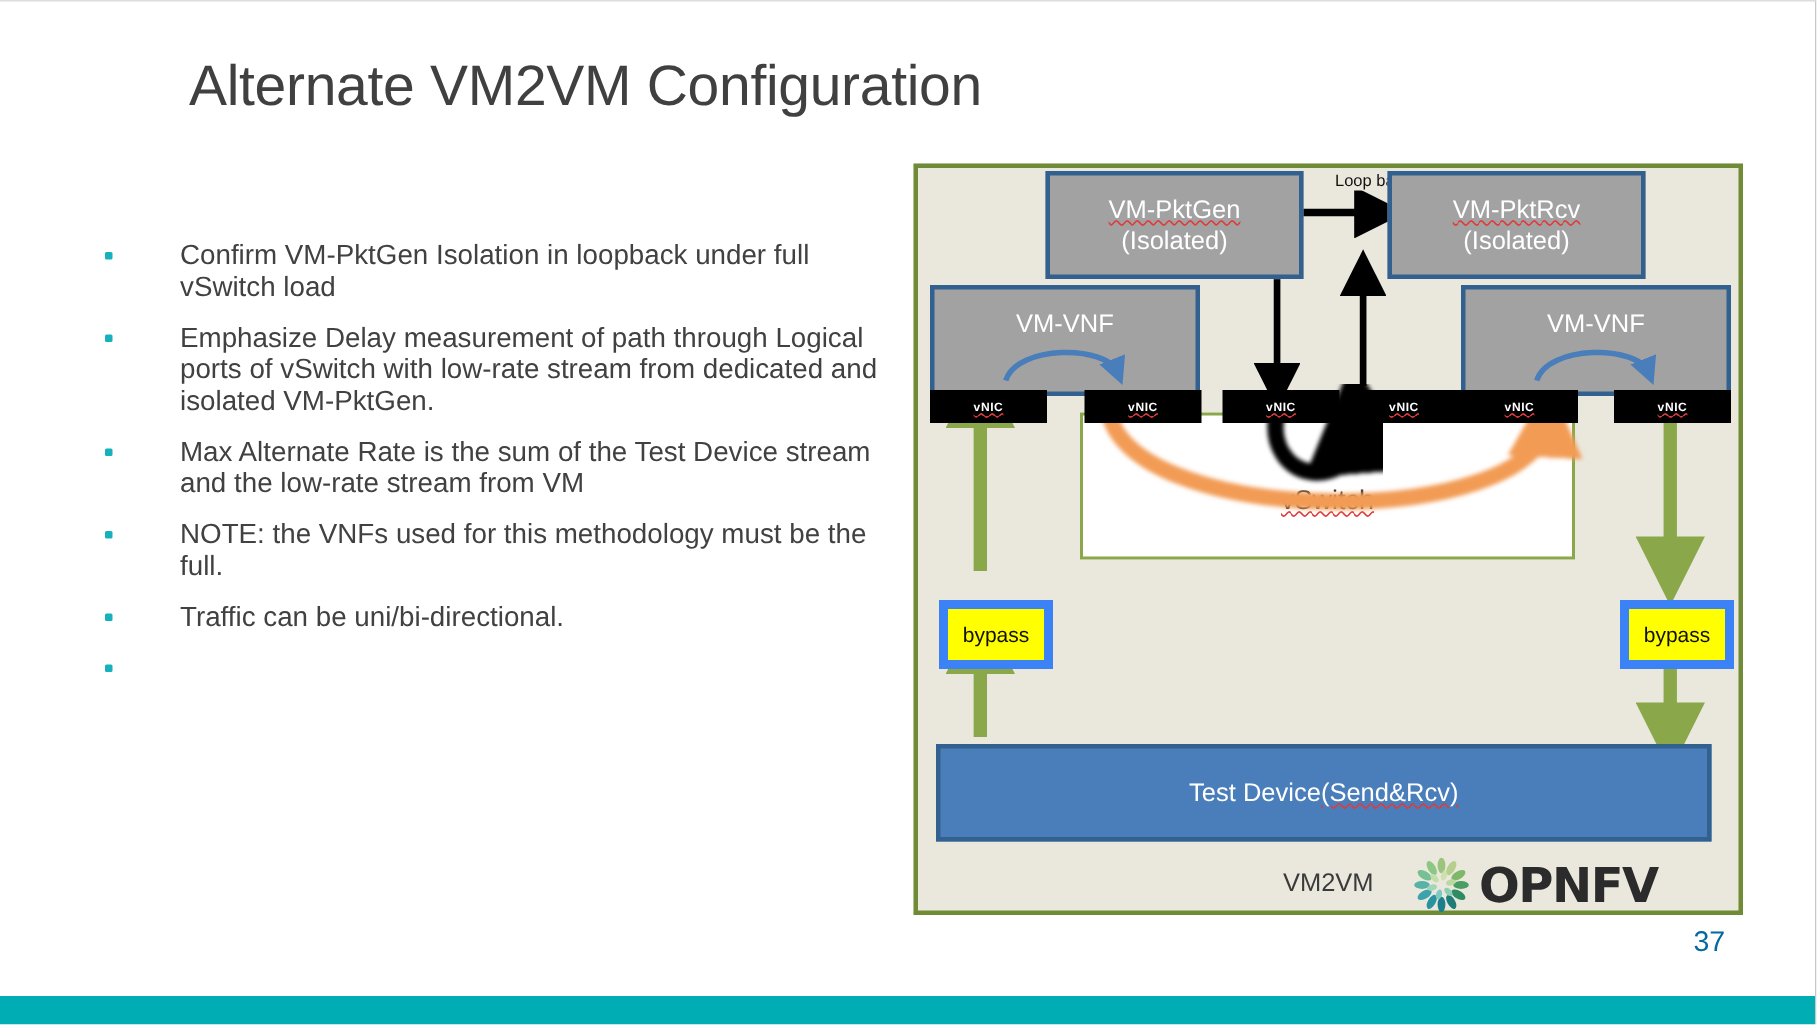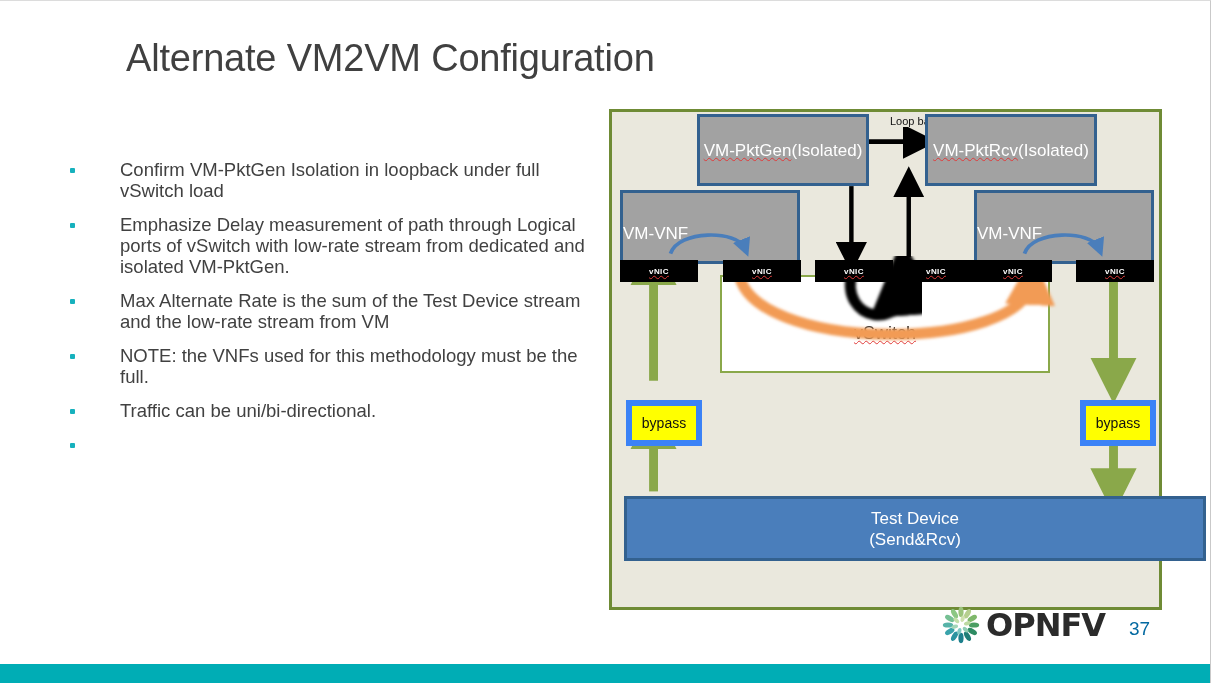--- a/index.html
+++ b/index.html
@@ -73,21 +73,21 @@
     color: #3b3b3b;
   }
 
   
   .vmbox {
     position: absolute;
     background: #a2a2a2;
     border: 3px solid #33618f;
     color: #ffffff;
     display: flex;
-    flex-direction: row;
+    flex-direction: column;
     align-items: center;
     justify-content: center;
     font-size: 17px;
     line-height: 21px;
     text-align: center;
   }
   .vmbox .sq { text-decoration: underline; text-decoration-color: #e03a3a;
                text-decoration-style: wavy; text-decoration-thickness: 1px; }
 
   .vnic {
@@ -137,32 +137,32 @@
     font-size: 14px;
     display: flex;
     align-items: center;
     justify-content: center;
     width: 76px; height: 46px;
   }
 
   #testdevice {
     position: absolute;
     left: 12px; top: 384px;
-    width: 582px; height: 65px;
+    width: 517px; height: 65px;
     background: #4a7ebb;
     border: 3px solid #33618f;
     color: #ffffff;
     font-size: 17px;
     line-height: 21px;
     display: flex;
-    flex-direction: column;
+    flex-direction: row;
     align-items: center;
     justify-content: center;
   }
-  #testdevice .sq { text-decoration-color: #e03a3a;
+  #testdevice .sq { text-decoration: underline; text-decoration-color: #e03a3a;
                     text-decoration-style: wavy; text-decoration-thickness: 1px; margin-top: 46px; }
 
   #loopback-label {
     position: absolute;
     left: 258px; top: 3px;
     font-size: 11px;
     color: #111111;
     background: #eae8dd;
     white-space: nowrap;
     margin-left: 20px;
@@ -171,21 +171,21 @@
   svg.overlay {
     position: absolute;
     left: 0; top: 0;
     width: 100%; height: 100%;
     pointer-events: none;
   }
 
   
   #logo-area {
     position: absolute;
-    left: 940px; top: 605px;
+    left: 940px; top: 570px;
     display: flex;
     align-items: center;
   }
   #opnfv-word {
     font-family: "DejaVu Sans", sans-serif;
     font-weight: bold;
     font-size: 32px;
     color: #2b2b2b;
     letter-spacing: -1px;
     margin-left: 4px;
@@ -334,20 +334,21 @@
       </div>
     <div class="bypass" style="left:468px; top:288px;">
       <span>bypass</span>
       </div>
 
     <div id="testdevice">
       <div>Test Device</div>
       <div><span class="sq">(Send&amp;Rcv)</span></div>
     </div>
 
+    <div id="diagram-label">VM2VM</div>
   </div>
 
   <div id="logo-area">
     <svg width="42" height="38" viewBox="0 0 42 38">
       <g transform="translate(21,19)">
         <g transform="rotate(0)">
             <ellipse cx="0" cy="-13" rx="2.6" ry="5.2" fill="#9cc47c"></ellipse>
           </g>
         <g transform="rotate(30)">
             <ellipse cx="0" cy="-13" rx="2.6" ry="5.2" fill="#b6cf8f"></ellipse>

